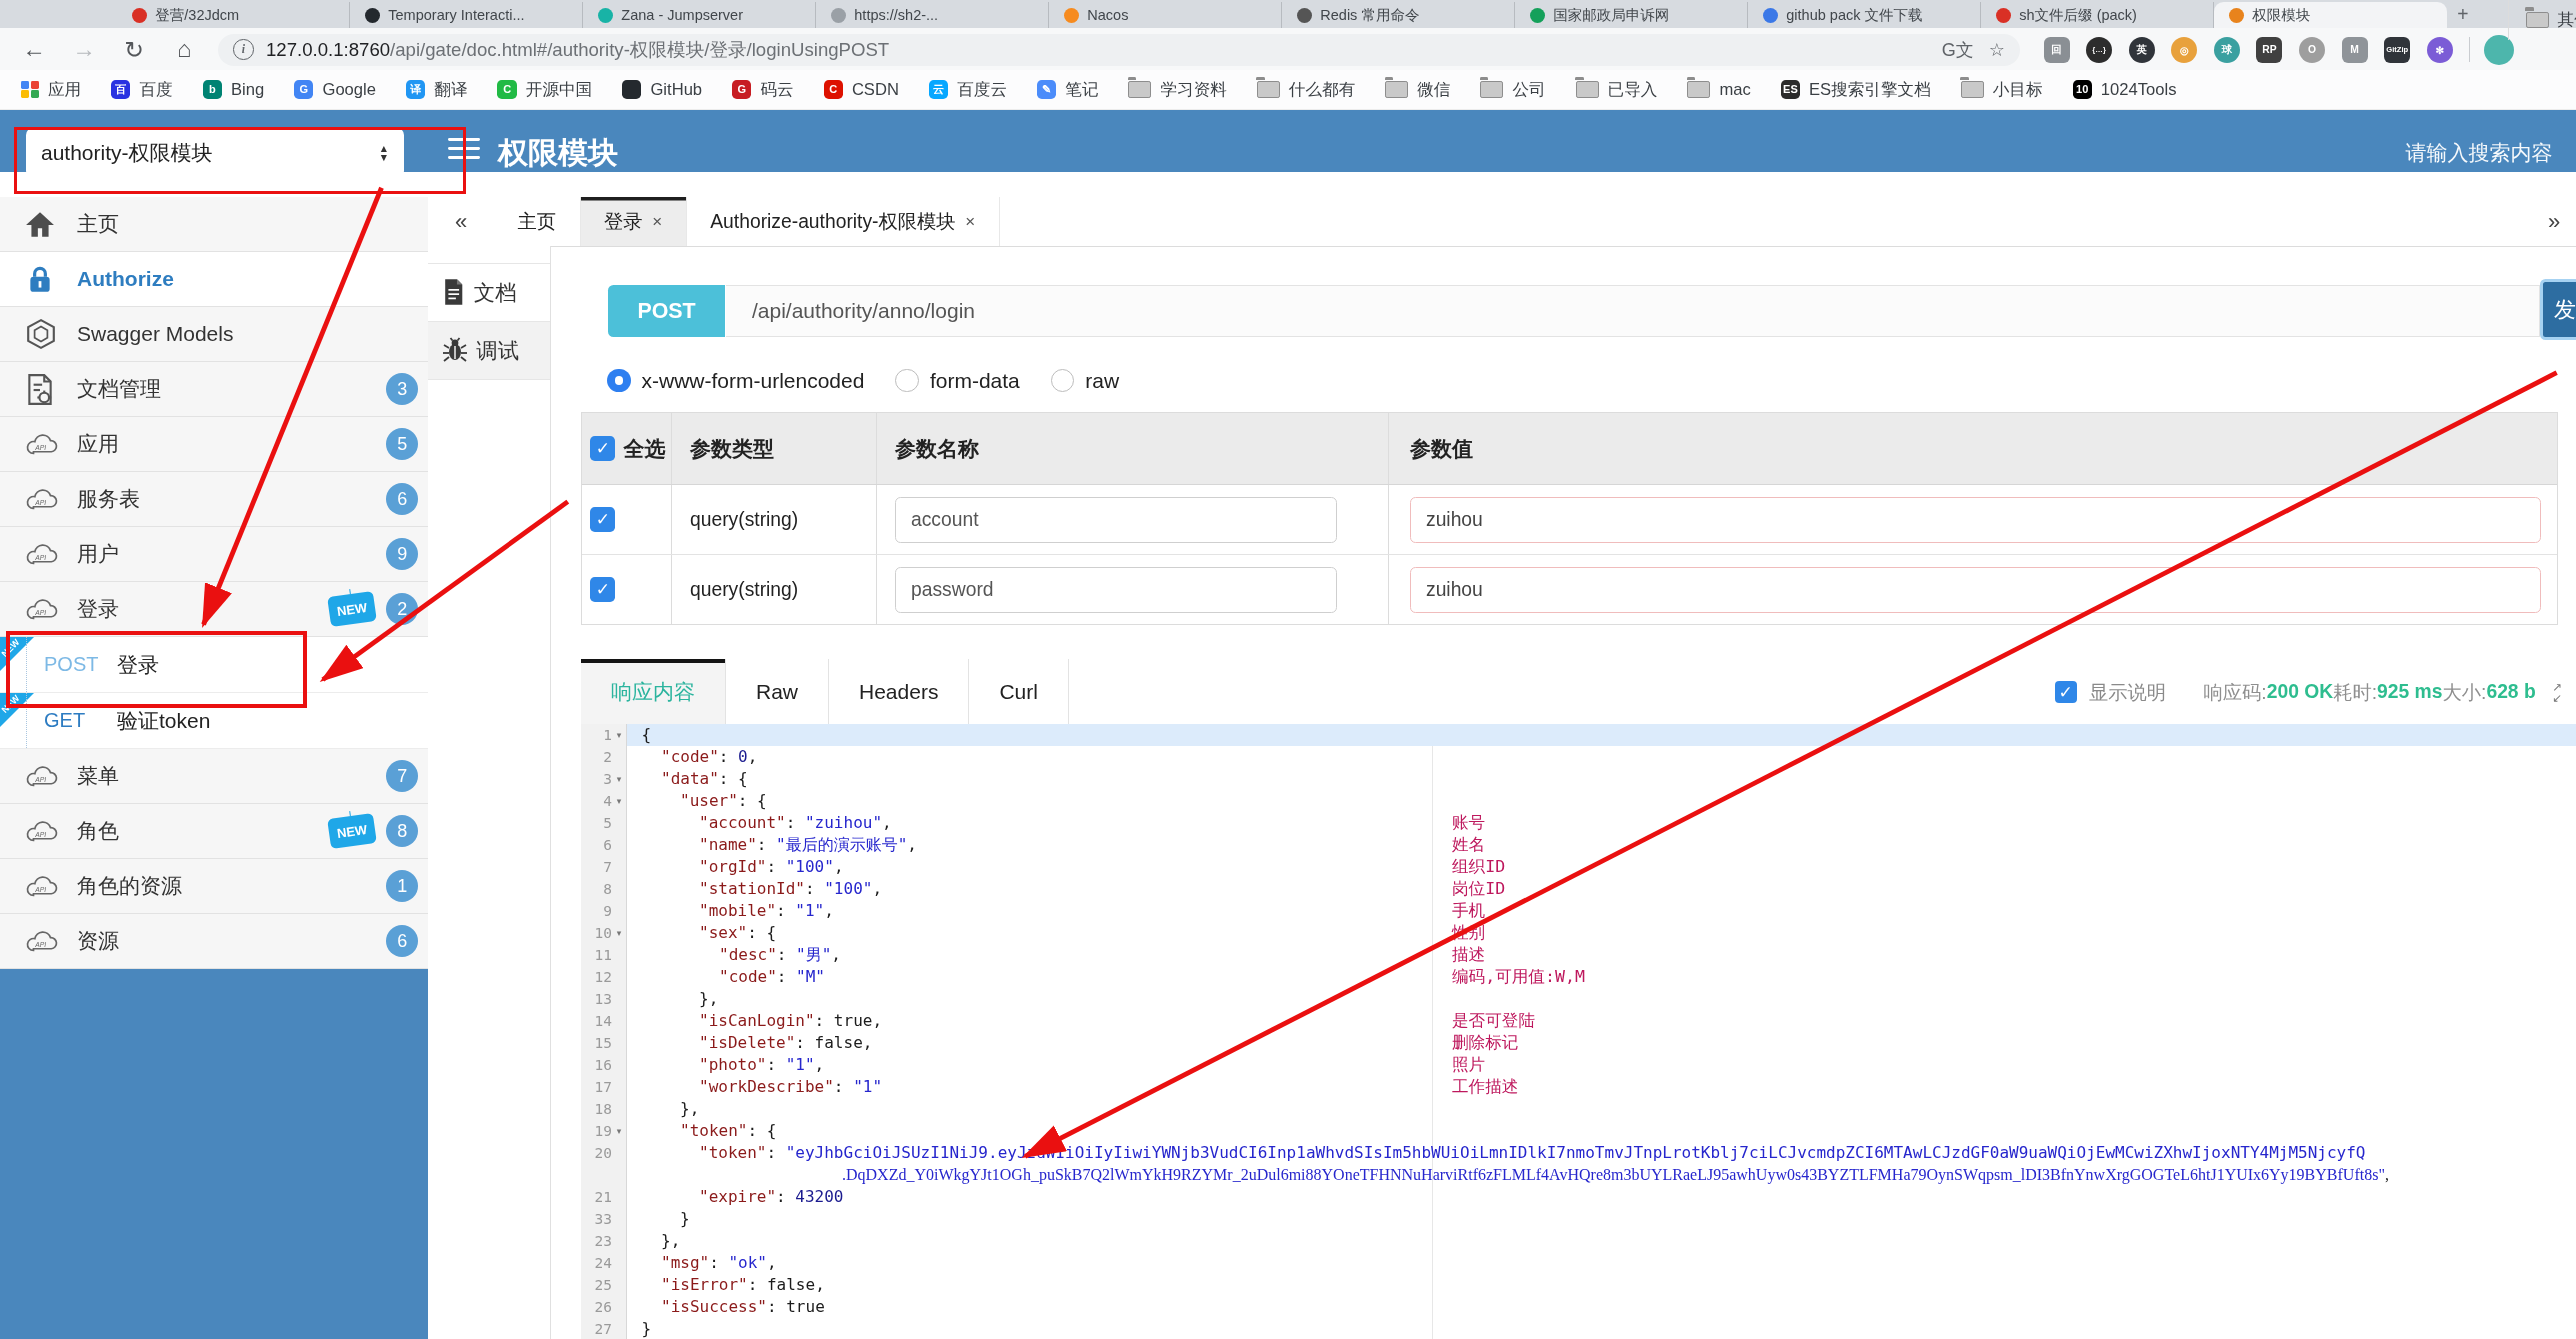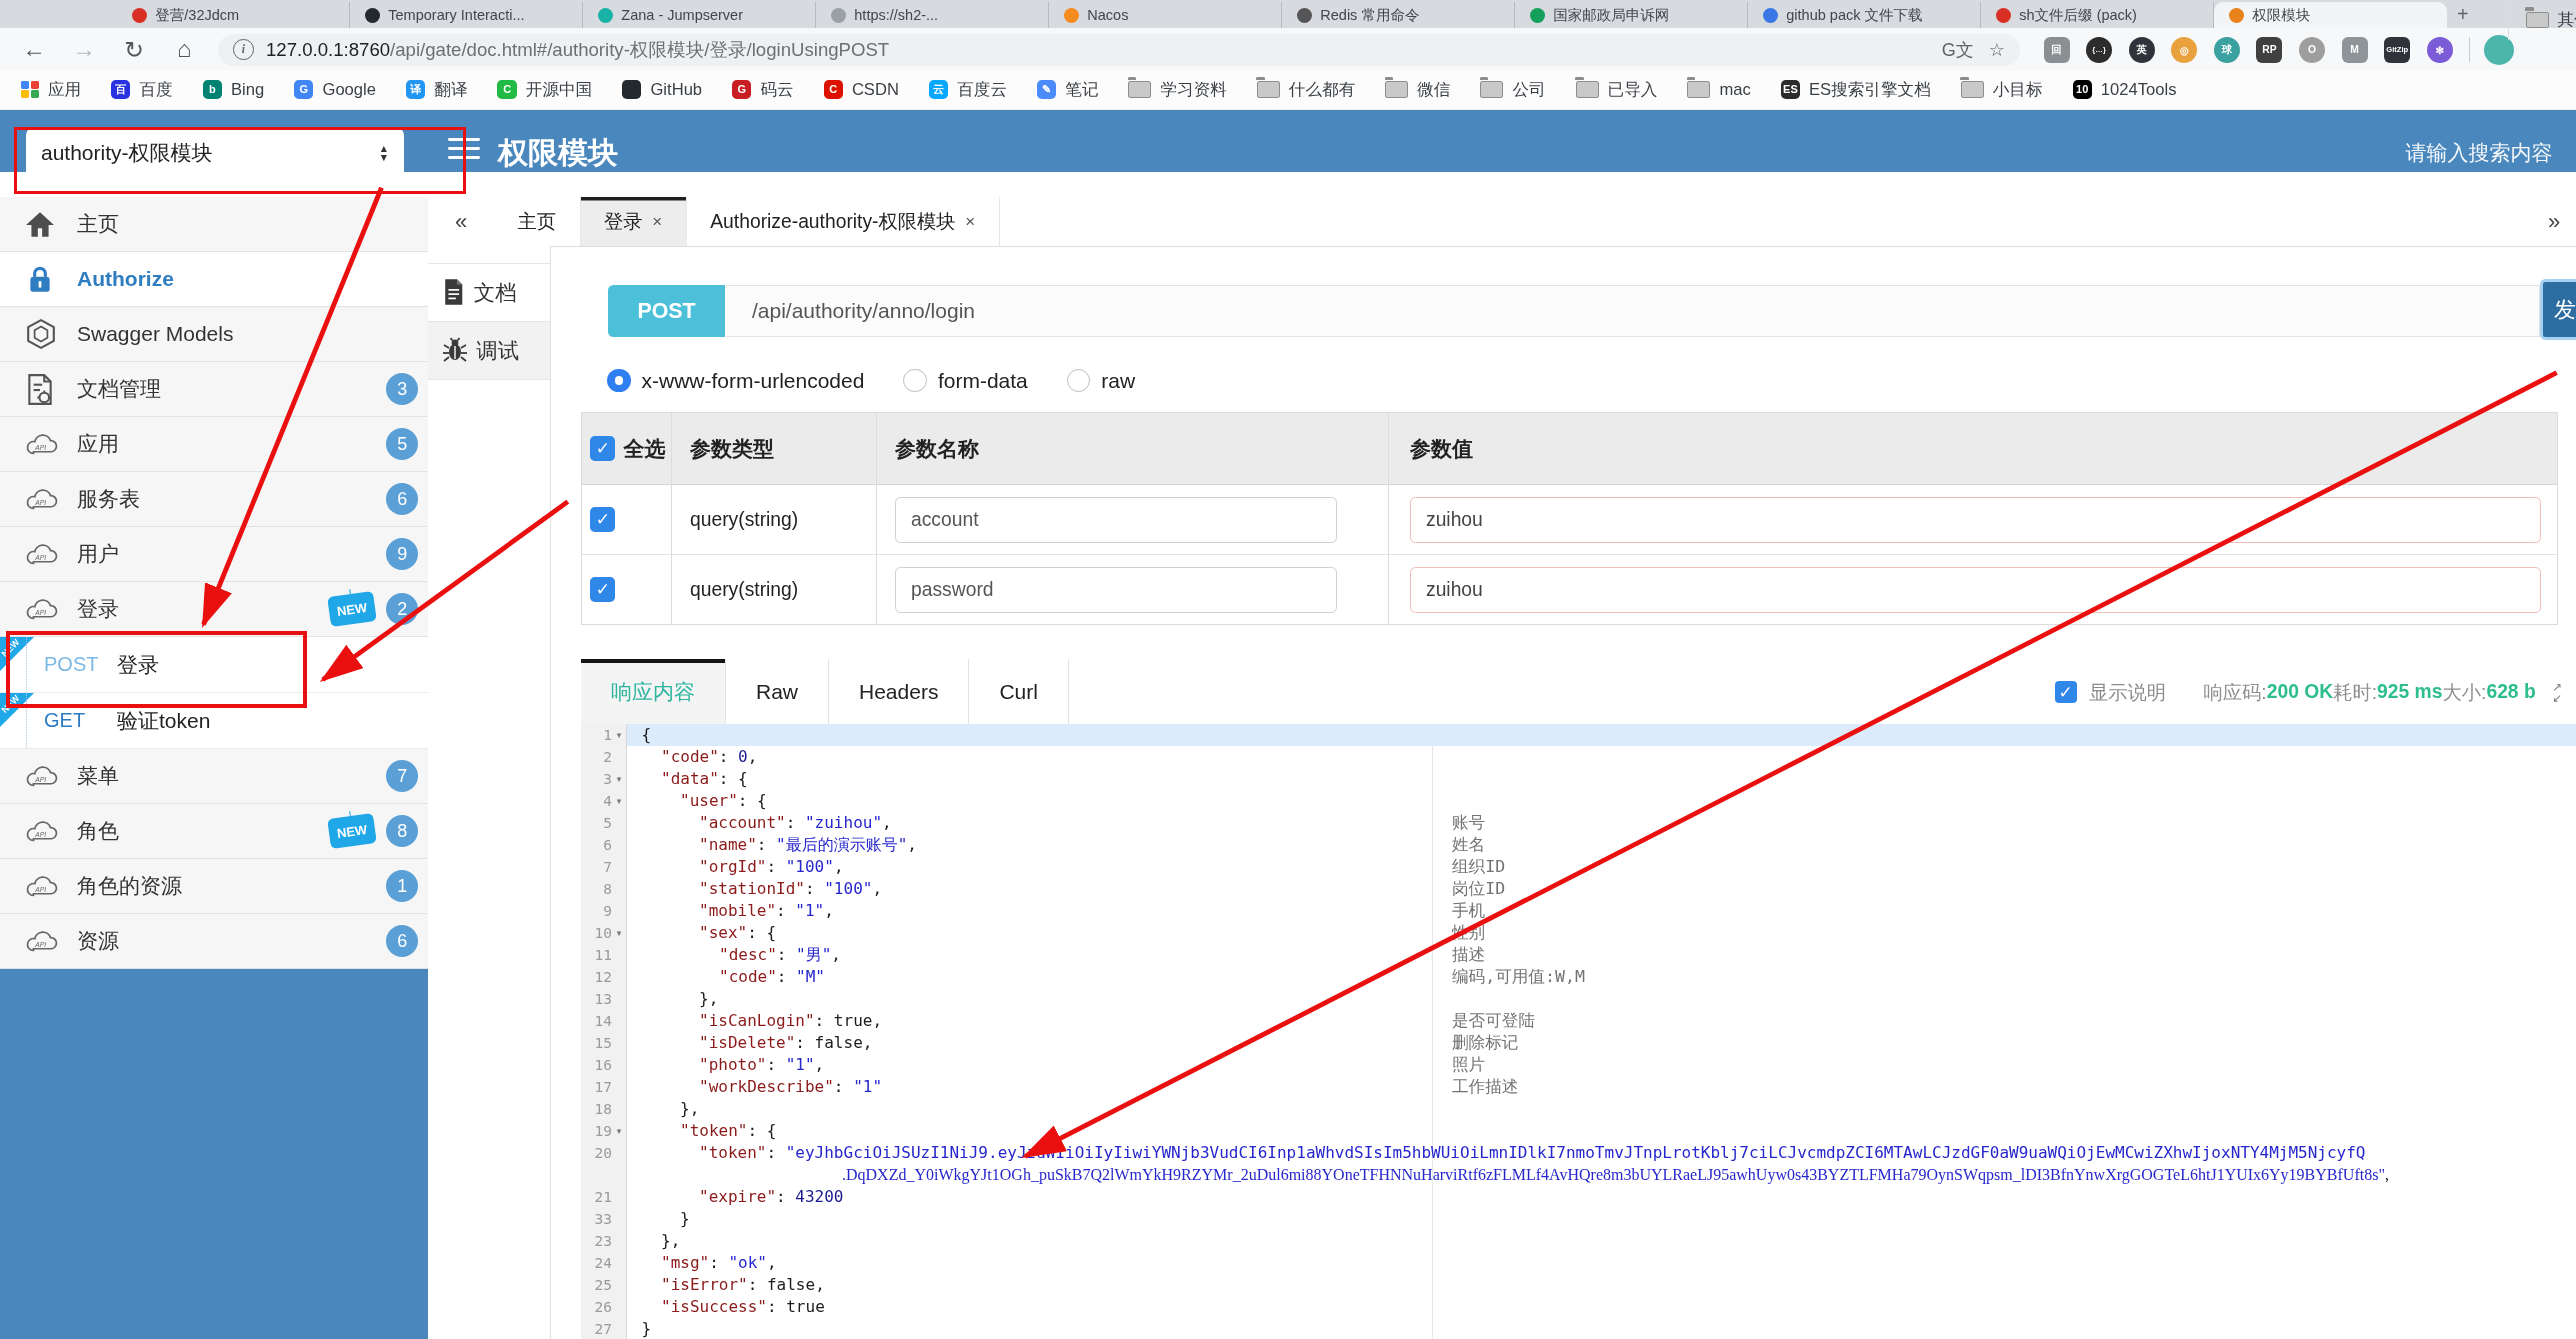--- a/index.html
+++ b/index.html
@@ -105,21 +105,21 @@
   
   #post-chip{position:absolute;left:608px;top:285px;width:117px;height:52px;background:#4cc0d9;
              border-radius:5.5px 0 0 5.5px;color:#fff;font-size:21.4px;font-weight:bold;
              display:flex;align-items:center;justify-content:center;}
   #requrl{position:absolute;left:726px;top:285px;width:1814px;height:52px;background:#fbfbfb;
           border:0.7px solid #e3e3e3;border-left:none;box-sizing:border-box;display:flex;align-items:center;
           padding-left:26px;font-size:21px;color:#555;}
   #sendbtn{position:absolute;left:2540px;top:279px;width:103px;height:61px;background:#2d6da1;
            border:3.4px solid #a6d2f2;border-radius:5.5px;box-sizing:border-box;color:#fff;font-size:22px;
            display:flex;align-items:center;padding-left:11px;}
-  #ctypes{position:absolute;left:607px;top:361px;height:39px;display:flex;align-items:center;gap:39px;}
+  #ctypes{position:absolute;left:607px;top:361px;height:39px;display:flex;align-items:center;gap:31px;}
   .ctype{display:flex;align-items:center;gap:11px;font-size:21px;color:#222;}
   .radio{width:23.5px;height:23.5px;border-radius:50%;border:1.4px solid #bdbdbd;background:#fff;box-sizing:border-box;flex:none;position:relative;}
   .radio.sel{border:none;background:#2e7ff0;}
   .radio.sel:after{content:"";position:absolute;left:7.6px;top:7.6px;width:8.3px;height:8.3px;border-radius:50%;background:#fff;}
 
   
   #ptable{position:absolute;left:581px;top:412px;width:1977px;border:0.7px solid #dcdcdc;box-sizing:border-box;}
   .thead{height:71px;background:#ebebeb;display:flex;border-bottom:0.7px solid #d6d6d6;}
   .trow{height:69px;background:#fff;display:flex;border-bottom:0.7px solid #e3e3e3;}
   .trow:last-child{border-bottom:none;}
@@ -152,21 +152,21 @@
   #codearea{position:absolute;left:581px;top:724px;width:1995px;height:615px;background:#fff;overflow:hidden;}
   #code-divider{position:absolute;left:851px;top:0;bottom:0;width:0.7px;background:#e7e7e7;}
   .crow{display:flex;height:22px;position:relative;}
   .gut{width:46px;background:#f1f1f1;border-right:0.7px solid #d8d8d8;display:flex;align-items:center;
        justify-content:flex-end;box-sizing:border-box;flex:none;}
   .lnum{font:14.5px "DejaVu Sans Mono",monospace;color:#9a9a9a;}
   .fold{width:14px;font-size:9px;color:#777;text-align:center;flex:none;}
   .cline{flex:1;font:16px/22px "DejaVu Sans Mono",monospace;white-space:pre;overflow:hidden;}
   .active-line{background:#dcebfb;}
   .jk{color:#8b1a1a;} .js{color:#2626cd;} .jn{color:#1b1b8f;} .jb,.jp{color:#1c1c1c;}
-  .note{position:absolute;left:871px;top:0;font:16.6px/22px "DejaVu Sans Mono",monospace;color:#737373;white-space:pre;}
+  .note{position:absolute;left:871px;top:0;font:16.6px/22px "DejaVu Sans Mono",monospace;color:#be185d;white-space:pre;}
 
   
   .redbox{position:absolute;border:3.4px solid #ea1010;z-index:60;}
   #svg-overlay{position:absolute;left:0;top:0;z-index:58;pointer-events:none;}
 
   svg.micon{display:block;}
 </style>
 </head>
 <body>
 

